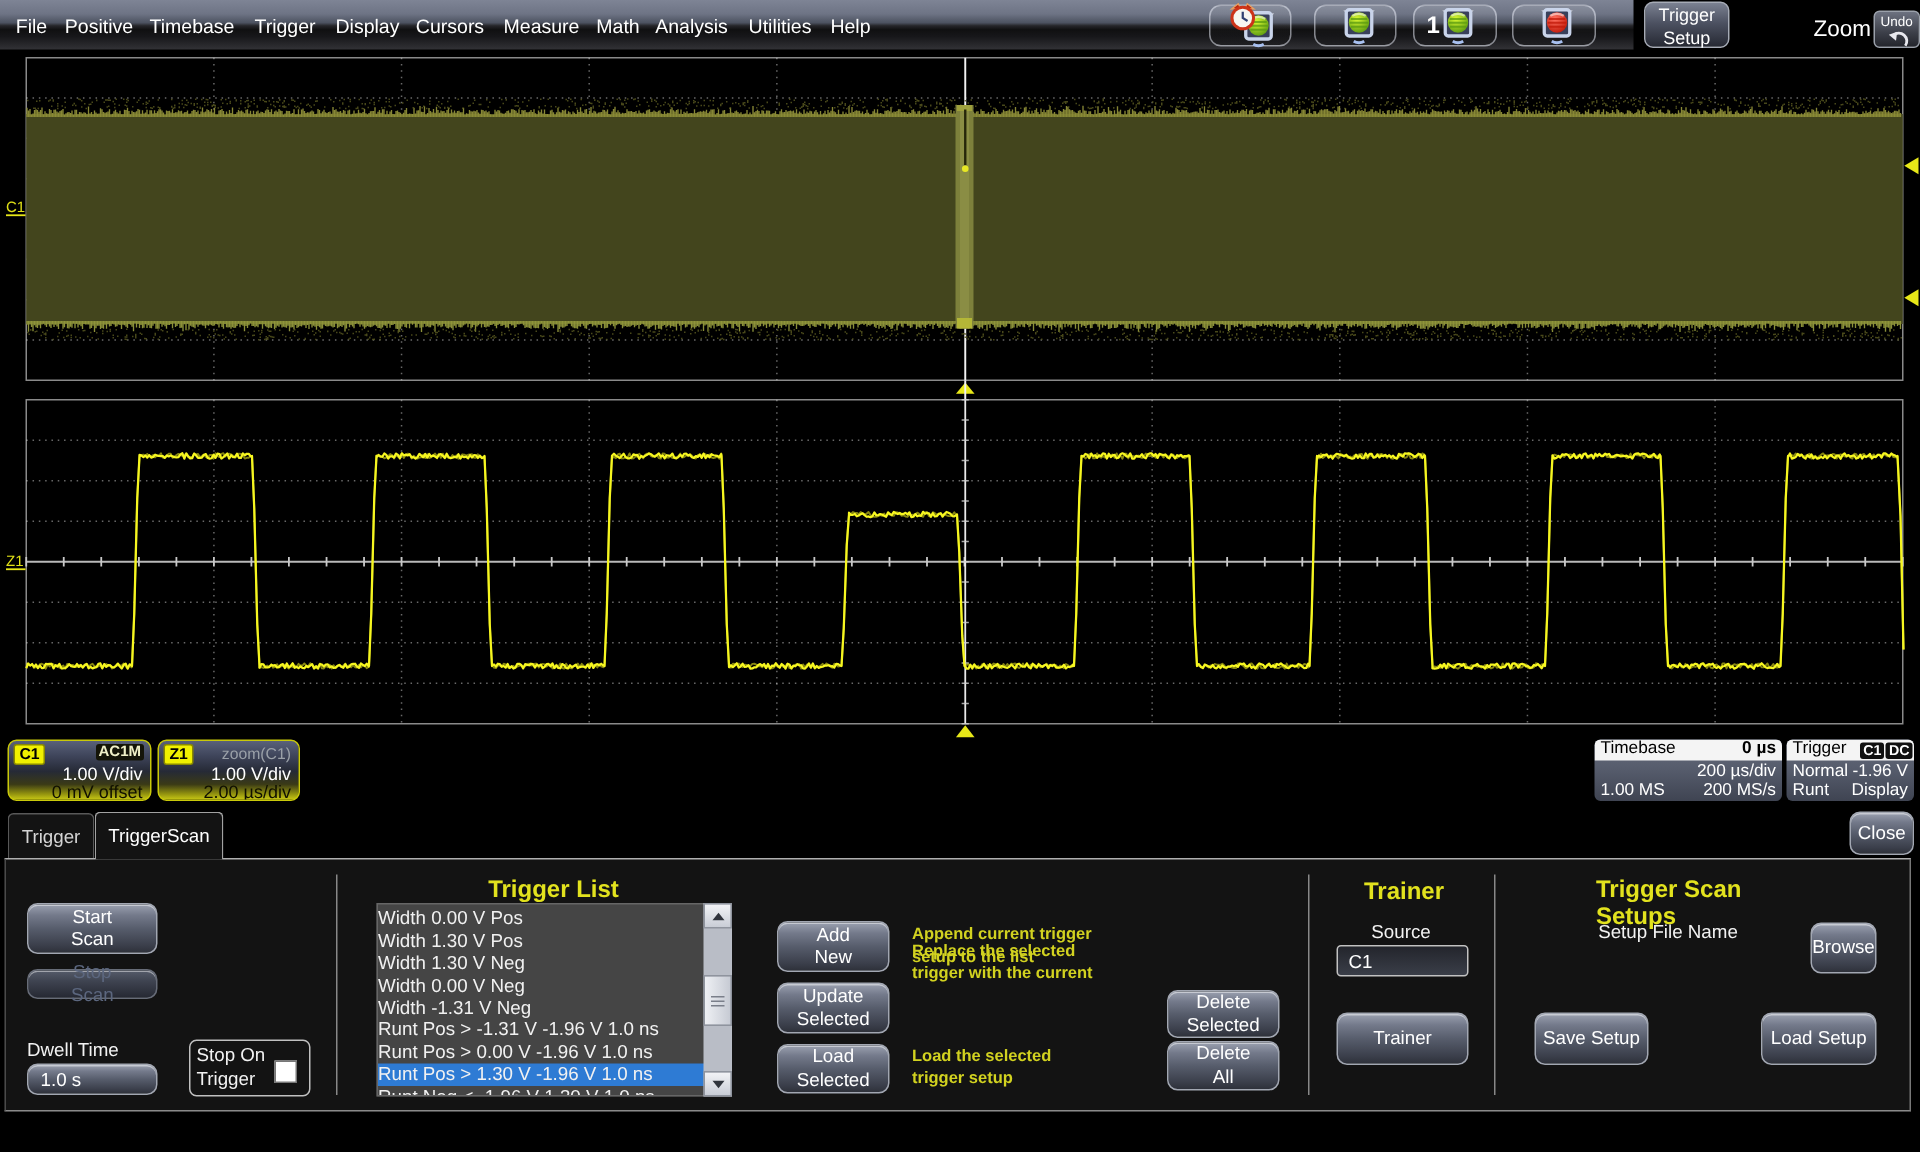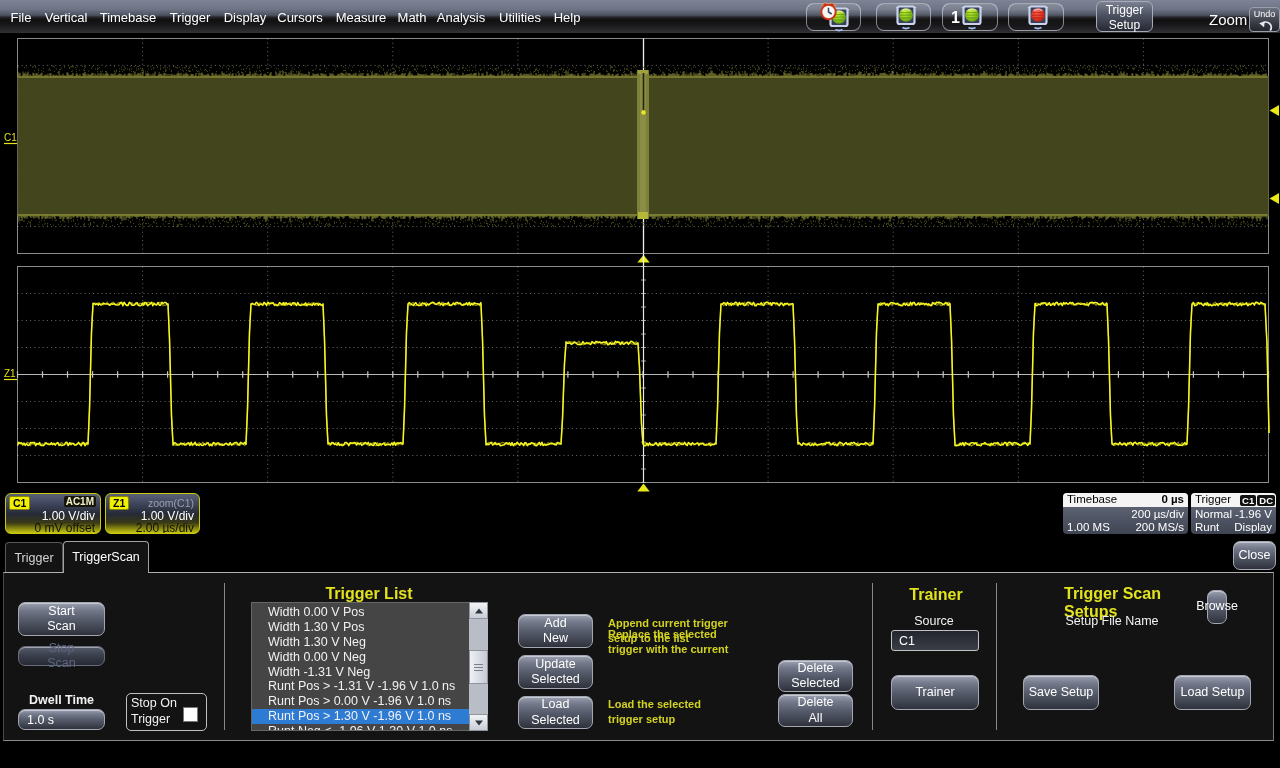--- a/index.html
+++ b/index.html
@@ -4,21 +4,21 @@
 * { margin:0; padding:0; box-sizing:border-box; }
 html,body { width:1280px; height:768px; background:#000; overflow:hidden;
   font-family:"Liberation Sans",sans-serif; }
 #page { position:relative; width:1280px; height:768px; }
 #plot { position:absolute; left:0; top:0; width:1280px; height:768px; }
 .gb { fill:#000; stroke:#8a8a8a; stroke-width:1; }
 .dot { stroke:rgba(232,232,232,0.45); stroke-width:1; stroke-dasharray:1 3.2; }
 .chlab { fill:#e0e016; font-size:10px; font-family:"Liberation Sans",sans-serif; }
 
 
-#menubar { position:absolute; left:0; top:0; width:1280px; height:33px;
+#menubar { position:absolute; left:0; top:0; width:1089px; height:33px;
  background:linear-gradient(180deg,#7e8495 0%,#6e7485 28%,#4c5260 46%,#26262a 52%,#101011 60%,#17171a 74%,#323236 100%); }
 .mi { position:absolute; top:10px; transform:translateX(-50%); color:#fff; font-size:13px; }
 .tbtn { position:absolute; top:3px; height:28px; border:1px solid rgba(225,230,240,0.55);
  border-radius:8px; background:linear-gradient(180deg,rgba(255,255,255,0.13),rgba(255,255,255,0.03) 45%,rgba(0,0,0,0.22)); }
 .ticon { position:absolute; left:50%; top:0px; transform:translateX(-42%); }
 #tsetup { position:absolute; left:1096px; top:1px; width:57px; height:31px; border:1px solid #a6abb6;
  border-radius:6px; background:linear-gradient(180deg,#7b8191 0%,#4d5262 45%,#262933 100%);
  color:#fff; font-size:12px; text-align:center; line-height:14.5px; padding-top:1px; }
 #zoomlab { position:absolute; left:1209px; top:11px; color:#fff; font-size:15px; }
 #undo { position:absolute; left:1249px; top:7px; width:31px; height:25px; border:1px solid #9aa0aa;
@@ -53,21 +53,21 @@
 .btndis { background:linear-gradient(180deg,#565c6a 0%,#3e4350 40%,#262933 100%); color:#5c677f;
  border-color:#676c78; }
 .ylab { position:absolute; color:#e2e21e; font-weight:bold; font-size:16px; }
 .yhelp { font-size:11px; color:#d2d220; }
 .wlab { position:absolute; color:#f2f2f2; font-size:12.5px; }
 .vsep { position:absolute; width:1px; background:#888; top:583px; height:147px; }
 .fld { position:absolute; background:linear-gradient(180deg,#23252c,#3a3e48); border:1px solid #c2c2c2;
  border-radius:3px; color:#fff; font-size:12.5px; }
 #listbox { position:absolute; left:251px; top:602px; width:237px; height:129px; background:#454545;
  border:1px solid #666; overflow:hidden; padding-top:2px; }
-.li { height:14.9px; line-height:14.9px; padding-left:16px; color:#f1f1f1; font-size:12.5px; white-space:nowrap; }
+.li { height:14.9px; line-height:14.9px; color:#f1f1f1; font-size:12.5px; white-space:nowrap; }
 .sel { background:#2e7bd4; }
 #sbar { position:absolute; left:469px; top:602px; width:19px; height:129px; background:#b9bdc6; }
 .sbtn { position:absolute; left:0; width:19px; height:17px; background:linear-gradient(180deg,#f2f3f6,#c9cdd6);
  border:1px solid #8f949e; }
 .arr { position:absolute; left:50%; top:50%; width:0; height:0; transform:translate(-50%,-50%); }
 #sthumb { position:absolute; left:0; top:48px; width:19px; height:34px; background:linear-gradient(90deg,#eef0f4,#c6cad3);
  border:1px solid #8f949e; }
 .grip { position:absolute; left:4px; width:9px; height:1px; background:#7a7f8a; }
 </style></head>
 <body>
@@ -128,21 +128,21 @@
 <line x1="17.5" y1="374.5" x2="1268.5" y2="374.5" stroke="#b9b9b9" stroke-width="1.2"></line>
 <path d="M17.5 371.3V377.7M42.5 371.3V377.7M67.5 371.3V377.7M92.6 371.3V377.7M117.6 371.3V377.7M142.6 371.3V377.7M167.6 371.3V377.7M192.6 371.3V377.7M217.7 371.3V377.7M242.7 371.3V377.7M267.7 371.3V377.7M292.7 371.3V377.7M317.7 371.3V377.7M342.8 371.3V377.7M367.8 371.3V377.7M392.8 371.3V377.7M417.8 371.3V377.7M442.8 371.3V377.7M467.9 371.3V377.7M492.9 371.3V377.7M517.9 371.3V377.7M542.9 371.3V377.7M567.9 371.3V377.7M593.0 371.3V377.7M618.0 371.3V377.7M643.0 371.3V377.7M668.0 371.3V377.7M693.0 371.3V377.7M718.1 371.3V377.7M743.1 371.3V377.7M768.1 371.3V377.7M793.1 371.3V377.7M818.1 371.3V377.7M843.2 371.3V377.7M868.2 371.3V377.7M893.2 371.3V377.7M918.2 371.3V377.7M943.2 371.3V377.7M968.3 371.3V377.7M993.3 371.3V377.7M1018.3 371.3V377.7M1043.3 371.3V377.7M1068.3 371.3V377.7M1093.4 371.3V377.7M1118.4 371.3V377.7M1143.4 371.3V377.7M1168.4 371.3V377.7M1193.4 371.3V377.7M1218.5 371.3V377.7M1243.5 371.3V377.7M1268.5 371.3V377.7" stroke="#c8c8c8" stroke-width="1.2" fill="none"></path>
 <line x1="643.5" y1="266.5" x2="643.5" y2="482.5" stroke="#e9e9e9" stroke-width="1.2"></line>
 <path d="M641.1 266.5H645.9M641.1 280.0H645.9M641.1 293.5H645.9M641.1 307.0H645.9M641.1 320.5H645.9M641.1 334.0H645.9M641.1 347.5H645.9M641.1 361.0H645.9M641.1 374.5H645.9M641.1 388.0H645.9M641.1 401.5H645.9M641.1 415.0H645.9M641.1 428.5H645.9M641.1 442.0H645.9M641.1 455.5H645.9M641.1 469.0H645.9M641.1 482.5H645.9" stroke="#cfcfcf" stroke-width="1" opacity="0.8" fill="none"></path>
 <polyline points="17.5,445.5 18.8,442.3 20.1,443.7 21.4,442.7 22.7,444.6 24.0,443.0 25.3,445.4 26.6,443.6 27.9,445.4 29.2,445.2 30.5,442.6 31.8,442.8 33.1,442.6 34.4,442.6 35.7,445.6 37.0,443.5 38.3,444.4 39.6,442.6 40.9,445.5 42.2,445.5 43.5,445.4 44.8,444.4 46.1,442.8 47.4,444.1 48.7,444.4 50.0,444.6 51.3,442.7 52.6,444.6 53.9,443.3 55.2,445.1 56.5,443.5 57.8,442.6 59.1,445.5 60.4,444.6 61.7,445.6 63.0,445.1 64.3,444.8 65.6,442.5 66.9,442.2 68.2,445.6 69.5,442.7 70.8,444.6 72.1,443.4 73.4,443.6 74.7,444.8 76.0,445.0 77.3,443.9 78.6,442.4 79.9,444.3 81.2,445.7 82.5,443.2 83.8,442.5 85.1,445.8 86.4,442.9 87.7,443.6 88.0,444.0 89.5,409.0 91.5,332.0 93.0,304.0 93.0,303.3 94.3,303.7 95.6,304.7 96.9,303.7 98.2,305.1 99.5,303.4 100.8,305.1 102.1,304.6 103.4,303.1 104.7,303.7 106.0,304.0 107.3,304.1 108.6,304.1 109.9,305.2 111.2,303.6 112.5,304.3 113.8,303.7 115.1,304.3 116.4,304.7 117.7,304.9 119.0,304.7 120.3,303.0 121.6,302.2 122.9,305.8 124.2,302.3 125.5,304.2 126.8,305.6 128.1,305.5 129.4,302.4 130.7,303.5 132.0,305.3 133.3,305.3 134.6,305.1 135.9,303.3 137.2,302.7 138.5,305.3 139.8,305.7 141.1,305.5 142.4,303.1 143.7,305.2 145.0,302.4 146.3,302.7 147.6,305.7 148.9,304.7 150.2,303.6 151.5,302.3 152.8,305.7 154.1,303.5 155.4,304.7 156.7,304.6 158.0,302.5 159.3,305.2 160.6,305.3 161.9,302.3 163.2,303.5 164.5,302.5 165.8,302.5 167.1,304.2 168.0,304.0 169.5,339.0 171.5,416.0 173.0,444.0 173.0,445.1 174.3,442.7 175.6,442.9 176.9,444.9 178.2,444.9 179.5,444.7 180.8,443.3 182.1,443.7 183.4,443.4 184.7,445.0 186.0,444.7 187.3,443.2 188.6,442.8 189.9,445.4 191.2,442.3 192.5,444.9 193.8,444.0 195.1,442.2 196.4,445.2 197.7,444.6 199.0,445.4 200.3,444.2 201.6,445.2 202.9,445.5 204.2,444.0 205.5,444.8 206.8,443.7 208.1,442.8 209.4,445.7 210.7,444.1 212.0,445.7 213.3,442.7 214.6,443.0 215.9,444.4 217.2,443.0 218.5,442.9 219.8,444.9 221.1,444.2 222.4,445.2 223.7,445.1 225.0,443.9 226.3,443.3 227.6,444.5 228.9,445.2 230.2,442.8 231.5,445.1 232.8,444.5 234.1,442.9 235.4,442.6 236.7,442.5 238.0,444.4 239.3,445.2 240.6,442.3 241.9,443.2 243.2,444.1 244.5,442.4 245.8,444.3 246.0,444.0 247.5,409.0 249.5,332.0 251.0,304.0 251.0,304.9 252.3,303.3 253.6,304.2 254.9,304.5 256.2,302.3 257.5,303.2 258.8,305.7 260.1,304.2 261.4,304.2 262.7,305.0 264.0,302.4 265.3,303.3 266.6,305.6 267.9,302.2 269.2,303.5 270.5,303.2 271.8,303.6 273.1,302.9 274.4,304.9 275.7,304.8 277.0,305.7 278.3,304.7 279.6,302.6 280.9,303.7 282.2,304.9 283.5,302.6 284.8,305.1 286.1,302.7 287.4,304.3 288.7,303.6 290.0,304.3 291.3,305.3 292.6,303.2 293.9,302.7 295.2,303.9 296.5,305.4 297.8,302.5 299.1,304.8 300.4,305.4 301.7,305.1 303.0,304.6 304.3,305.0 305.6,302.8 306.9,305.7 308.2,304.1 309.5,304.8 310.8,304.5 312.1,305.5 313.4,303.4 314.7,305.0 316.0,303.4 317.3,303.5 318.6,305.3 319.9,303.8 321.2,305.4 322.5,305.0 323.0,304.0 324.5,339.0 326.5,416.0 328.0,444.0 328.0,443.6 329.3,443.0 330.6,444.4 331.9,442.5 333.2,442.7 334.5,444.5 335.8,444.0 337.1,445.1 338.4,442.7 339.7,445.3 341.0,444.2 342.3,445.7 343.6,445.0 344.9,442.5 346.2,442.5 347.5,443.3 348.8,445.6 350.1,442.8 351.4,443.2 352.7,443.5 354.0,442.5 355.3,442.8 356.6,445.0 357.9,443.1 359.2,443.9 360.5,443.1 361.8,445.4 363.1,444.5 364.4,442.7 365.7,442.6 367.0,444.2 368.3,442.3 369.6,445.3 370.9,443.6 372.2,445.3 373.5,445.5 374.8,442.7 376.1,443.5 377.4,445.2 378.7,445.6 380.0,443.5 381.3,444.7 382.6,444.0 383.9,443.1 385.2,445.4 386.5,444.7 387.8,444.4 389.1,444.5 390.4,444.9 391.7,443.1 393.0,445.2 394.3,442.2 395.6,445.3 396.9,443.2 398.2,442.8 399.5,443.6 400.8,442.5 402.1,443.6 403.0,444.0 404.5,409.0 406.5,332.0 408.0,304.0 408.0,303.9 409.3,302.5 410.6,303.9 411.9,304.5 413.2,305.4 414.5,303.9 415.8,302.5 417.1,304.8 418.4,305.5 419.7,305.5 421.0,305.0 422.3,302.9 423.6,303.4 424.9,303.3 426.2,305.8 427.5,304.0 428.8,304.7 430.1,303.9 431.4,303.2 432.7,302.3 434.0,302.8 435.3,303.9 436.6,304.5 437.9,303.4 439.2,302.3 440.5,304.4 441.8,303.6 443.1,305.6 444.4,303.5 445.7,303.7 447.0,303.9 448.3,302.4 449.6,305.3 450.9,305.6 452.2,304.7 453.5,303.2 454.8,304.5 456.1,302.5 457.4,302.4 458.7,303.7 460.0,303.3 461.3,304.8 462.6,305.3 463.9,304.1 465.2,304.6 466.5,303.1 467.8,305.2 469.1,302.5 470.4,305.4 471.7,303.4 473.0,304.9 474.3,302.8 475.6,303.5 476.9,303.7 478.2,303.9 479.5,304.7 480.8,302.8 481.0,304.0 482.5,339.0 484.5,416.0 486.0,444.0 486.0,444.7 487.3,443.5 488.6,444.7 489.9,443.6 491.2,442.2 492.5,445.0 493.8,444.3 495.1,442.5 496.4,444.6 497.7,444.4 499.0,443.4 500.3,445.8 501.6,445.6 502.9,444.9 504.2,444.9 505.5,443.3 506.8,442.7 508.1,443.9 509.4,442.7 510.7,445.3 512.0,442.6 513.3,445.7 514.6,443.7 515.9,444.1 517.2,442.2 518.5,443.8 519.8,445.2 521.1,442.7 522.4,443.8 523.7,445.7 525.0,442.6 526.3,443.0 527.6,445.7 528.9,443.7 530.2,444.2 531.5,442.8 532.8,443.6 534.1,443.5 535.4,445.6 536.7,445.7 538.0,444.3 539.3,442.3 540.6,445.1 541.9,442.3 543.2,445.4 544.5,444.0 545.8,445.3 547.1,444.7 548.4,444.5 549.7,443.8 551.0,443.7 552.3,443.5 553.6,444.2 554.9,444.1 556.2,445.0 557.5,442.6 558.8,442.8 560.1,443.7 561.0,444.0 562.5,418.8 564.5,363.2 566.0,343.0 566.0,341.8 567.3,343.3 568.6,343.2 569.9,342.6 571.2,344.2 572.5,343.7 573.8,342.8 575.1,342.2 576.4,343.4 577.7,344.5 579.0,344.3 580.3,344.8 581.6,344.1 582.9,341.6 584.2,343.5 585.5,343.4 586.8,342.7 588.1,343.0 589.4,343.9 590.7,344.5 592.0,341.6 593.3,342.8 594.6,343.3 595.9,341.3 597.2,342.2 598.5,342.7 599.8,342.0 601.1,342.8 602.4,342.6 603.7,341.9 605.0,342.9 606.3,341.6 607.6,344.7 608.9,344.5 610.2,342.7 611.5,344.2 612.8,343.7 614.1,343.9 615.4,341.2 616.7,342.5 618.0,342.0 619.3,342.2 620.6,344.4 621.9,342.2 623.2,344.2 624.5,344.1 625.8,342.7 627.1,342.1 628.4,344.4 629.7,342.7 631.0,341.3 632.3,341.8 633.6,342.5 634.9,344.1 636.2,344.2 637.5,343.4 638.0,343.0 639.5,368.2 641.5,423.8 643.0,444.0 643.0,443.4 644.3,445.7 645.6,445.8 646.9,443.1 648.2,445.7 649.5,442.9 650.8,444.5 652.1,445.2 653.4,445.1 654.7,444.3 656.0,442.7 657.3,444.5 658.6,445.7 659.9,442.8 661.2,445.5 662.5,444.1 663.8,443.8 665.1,442.6 666.4,445.1 667.7,444.0 669.0,444.5 670.3,445.0 671.6,445.2 672.9,444.5 674.2,443.1 675.5,444.2 676.8,445.6 678.1,442.9 679.4,442.5 680.7,443.8 682.0,444.5 683.3,444.3 684.6,442.3 685.9,444.7 687.2,445.5 688.5,442.5 689.8,443.6 691.1,444.9 692.4,442.7 693.7,443.8 695.0,444.5 696.3,443.5 697.6,443.1 698.9,445.4 700.2,443.3 701.5,444.1 702.8,443.1 704.1,445.0 705.4,445.0 706.7,445.0 708.0,444.6 709.3,443.2 710.6,445.6 711.9,444.5 713.2,444.5 714.5,444.3 715.8,442.6 716.0,444.0 717.5,409.0 719.5,332.0 721.0,304.0 721.0,303.9 722.3,304.3 723.6,302.6 724.9,303.2 726.2,305.4 727.5,302.5 728.8,304.0 730.1,303.5 731.4,305.2 732.7,303.6 734.0,304.0 735.3,302.3 736.6,302.5 737.9,305.7 739.2,302.5 740.5,304.7 741.8,303.6 743.1,303.3 744.4,305.5 745.7,305.1 747.0,302.8 748.3,302.2 749.6,302.8 750.9,304.2 752.2,304.4 753.5,302.3 754.8,305.7 756.1,305.8 757.4,303.9 758.7,304.4 760.0,304.2 761.3,302.8 762.6,304.9 763.9,305.5 765.2,302.9 766.5,302.3 767.8,302.3 769.1,304.0 770.4,302.7 771.7,305.3 773.0,302.6 774.3,303.0 775.6,303.4 776.9,303.0 778.2,304.8 779.5,305.6 780.8,303.2 782.1,303.9 783.4,305.6 784.7,303.5 786.0,304.2 787.3,303.3 788.6,304.9 789.9,304.0 791.2,304.0 792.5,303.6 793.0,304.0 794.5,339.0 796.5,416.0 798.0,444.0 798.0,442.9 799.3,442.8 800.6,444.7 801.9,445.4 803.2,443.2 804.5,443.6 805.8,444.3 807.1,445.0 808.4,443.3 809.7,445.1 811.0,445.6 812.3,444.0 813.6,445.4 814.9,443.7 816.2,444.9 817.5,445.1 818.8,444.4 820.1,444.4 821.4,443.7 822.7,444.2 824.0,443.5 825.3,444.5 826.6,442.4 827.9,442.8 829.2,442.3 830.5,444.0 831.8,444.3 833.1,443.3 834.4,445.2 835.7,444.5 837.0,445.7 838.3,443.5 839.6,442.3 840.9,442.8 842.2,443.4 843.5,445.0 844.8,443.5 846.1,442.5 847.4,444.6 848.7,443.5 850.0,445.0 851.3,442.6 852.6,443.3 853.9,442.2 855.2,443.4 856.5,443.9 857.8,445.1 859.1,445.4 860.4,444.2 861.7,443.6 863.0,444.4 864.3,444.1 865.6,442.6 866.9,443.2 868.2,444.4 869.5,445.4 870.8,445.3 872.1,442.5 873.0,444.0 874.5,409.0 876.5,332.0 878.0,304.0 878.0,305.4 879.3,303.7 880.6,304.9 881.9,303.3 883.2,303.4 884.5,302.9 885.8,305.1 887.1,304.0 888.4,305.8 889.7,303.7 891.0,302.6 892.3,302.8 893.6,303.4 894.9,303.6 896.2,304.3 897.5,303.2 898.8,304.5 900.1,305.3 901.4,305.8 902.7,305.5 904.0,303.2 905.3,305.2 906.6,303.7 907.9,305.4 909.2,305.5 910.5,302.3 911.8,304.5 913.1,302.5 914.4,302.5 915.7,305.1 917.0,304.8 918.3,303.2 919.6,304.9 920.9,303.6 922.2,304.2 923.5,303.3 924.8,304.4 926.1,303.6 927.4,304.7 928.7,303.8 930.0,305.3 931.3,305.7 932.6,302.6 933.9,303.5 935.2,304.4 936.5,302.3 937.8,302.4 939.1,302.2 940.4,302.6 941.7,303.4 943.0,304.7 944.3,303.8 945.6,302.8 946.9,302.9 948.2,305.4 949.5,303.5 950.0,304.0 951.5,339.0 953.5,416.0 955.0,444.0 955.0,445.5 956.3,445.8 957.6,445.6 958.9,445.3 960.2,443.1 961.5,445.0 962.8,442.6 964.1,445.6 965.4,442.5 966.7,443.4 968.0,444.4 969.3,445.1 970.6,443.2 971.9,442.8 973.2,442.7 974.5,443.9 975.8,442.7 977.1,445.3 978.4,444.9 979.7,445.4 981.0,445.7 982.3,443.7 983.6,443.8 984.9,442.6 986.2,444.1 987.5,444.3 988.8,444.6 990.1,445.7 991.4,443.4 992.7,444.8 994.0,443.0 995.3,443.1 996.6,443.3 997.9,442.5 999.2,444.2 1000.5,445.3 1001.8,444.6 1003.1,444.8 1004.4,442.9 1005.7,442.5 1007.0,445.7 1008.3,442.4 1009.6,442.2 1010.9,443.0 1012.2,445.1 1013.5,442.9 1014.8,442.6 1016.1,443.0 1017.4,444.3 1018.7,444.1 1020.0,445.3 1021.3,444.9 1022.6,443.3 1023.9,443.8 1025.2,442.8 1026.5,444.0 1027.8,445.5 1029.1,443.0 1030.0,444.0 1031.5,409.0 1033.5,332.0 1035.0,304.0 1035.0,303.5 1036.3,305.7 1037.6,305.3 1038.9,304.0 1040.2,305.0 1041.5,302.9 1042.8,303.2 1044.1,302.8 1045.4,303.3 1046.7,305.3 1048.0,304.5 1049.3,302.7 1050.6,305.4 1051.9,304.9 1053.2,303.1 1054.5,305.4 1055.8,302.9 1057.1,302.3 1058.4,304.6 1059.7,303.8 1061.0,303.2 1062.3,305.5 1063.6,302.5 1064.9,303.8 1066.2,302.7 1067.5,304.0 1068.8,304.0 1070.1,302.4 1071.4,303.2 1072.7,302.6 1074.0,304.5 1075.3,304.8 1076.6,303.7 1077.9,303.3 1079.2,303.6 1080.5,304.3 1081.8,304.1 1083.1,304.0 1084.4,303.8 1085.7,304.7 1087.0,304.5 1088.3,305.7 1089.6,303.0 1090.9,302.4 1092.2,302.3 1093.5,303.2 1094.8,302.4 1096.1,302.6 1097.4,303.0 1098.7,304.4 1100.0,304.8 1101.3,303.6 1102.6,302.6 1103.9,304.8 1105.2,305.4 1106.5,303.2 1107.0,304.0 1108.5,339.0 1110.5,416.0 1112.0,444.0 1112.0,442.9 1113.3,445.0 1114.6,443.5 1115.9,443.2 1117.2,444.3 1118.5,444.8 1119.8,442.5 1121.1,444.0 1122.4,444.7 1123.7,443.9 1125.0,443.3 1126.3,445.5 1127.6,443.1 1128.9,443.3 1130.2,442.5 1131.5,442.9 1132.8,445.4 1134.1,442.7 1135.4,442.2 1136.7,443.9 1138.0,443.4 1139.3,442.8 1140.6,443.1 1141.9,442.5 1143.2,444.6 1144.5,445.3 1145.8,444.3 1147.1,445.7 1148.4,444.3 1149.7,444.0 1151.0,443.1 1152.3,442.6 1153.6,445.1 1154.9,444.2 1156.2,445.8 1157.5,445.2 1158.8,444.1 1160.1,442.8 1161.4,442.7 1162.7,442.5 1164.0,443.3 1165.3,444.9 1166.6,443.8 1167.9,444.8 1169.2,445.8 1170.5,443.1 1171.8,444.0 1173.1,443.5 1174.4,442.2 1175.7,443.5 1177.0,444.8 1178.3,445.4 1179.6,445.0 1180.9,445.3 1182.2,445.4 1183.5,444.3 1184.8,442.6 1186.1,444.7 1187.0,444.0 1188.5,409.0 1190.5,332.0 1192.0,304.0 1192.0,304.8 1193.3,302.3 1194.6,305.7 1195.9,305.3 1197.2,304.6 1198.5,302.7 1199.8,304.0 1201.1,303.1 1202.4,304.9 1203.7,305.7 1205.0,303.5 1206.3,304.9 1207.6,302.9 1208.9,305.6 1210.2,304.5 1211.5,305.7 1212.8,305.4 1214.1,304.6 1215.4,305.4 1216.7,303.8 1218.0,305.6 1219.3,304.1 1220.6,303.2 1221.9,304.6 1223.2,305.4 1224.5,303.6 1225.8,303.7 1227.1,305.8 1228.4,303.3 1229.7,302.3 1231.0,304.1 1232.3,303.4 1233.6,304.4 1234.9,303.8 1236.2,303.8 1237.5,305.7 1238.8,305.1 1240.1,303.2 1241.4,305.7 1242.7,304.0 1244.0,304.7 1245.3,303.9 1246.6,302.7 1247.9,305.7 1249.2,304.4 1250.5,304.6 1251.8,303.3 1253.1,303.2 1254.4,305.1 1255.7,302.3 1257.0,302.3 1258.3,303.2 1259.6,304.3 1260.9,302.4 1262.2,303.3 1263.5,303.7 1264.8,304.6 1265.0,304.0 1267.0,344.0 1269.0,433.0" fill="none" stroke="#f6f620" stroke-width="1.5" opacity="1.0" stroke-linejoin="round"></polyline>
 <polyline points="17.5,442.2 18.8,443.1 20.1,443.5 21.4,443.2 22.7,445.3 24.0,444.6 25.3,445.0 26.6,442.8 27.9,442.5 29.2,443.2 30.5,445.8 31.8,442.9 33.1,444.3 34.4,442.5 35.7,443.0 37.0,443.9 38.3,443.5 39.6,445.1 40.9,444.5 42.2,443.7 43.5,445.7 44.8,442.6 46.1,443.1 47.4,443.3 48.7,443.3 50.0,444.2 51.3,444.6 52.6,443.4 53.9,444.3 55.2,444.7 56.5,442.9 57.8,442.7 59.1,444.2 60.4,443.3 61.7,442.5 63.0,444.2 64.3,444.5 65.6,444.2 66.9,443.6 68.2,445.4 69.5,443.8 70.8,442.7 72.1,443.8 73.4,443.3 74.7,445.6 76.0,444.8 77.3,443.9 78.6,443.7 79.9,443.7 81.2,443.7 82.5,442.3 83.8,444.2 85.1,445.6 86.4,443.7 87.7,444.9 88.0,444.0 89.5,409.0 91.5,332.0 93.0,304.0 93.0,304.4 94.3,303.3 95.6,303.1 96.9,304.0 98.2,302.7 99.5,304.2 100.8,304.2 102.1,303.3 103.4,304.9 104.7,303.6 106.0,303.7 107.3,302.2 108.6,305.1 109.9,305.3 111.2,303.9 112.5,302.4 113.8,302.4 115.1,305.2 116.4,304.5 117.7,303.4 119.0,302.6 120.3,303.2 121.6,303.9 122.9,303.4 124.2,302.4 125.5,304.9 126.8,304.6 128.1,304.9 129.4,302.4 130.7,302.9 132.0,302.7 133.3,304.9 134.6,304.0 135.9,303.0 137.2,304.6 138.5,305.3 139.8,303.3 141.1,303.3 142.4,305.8 143.7,302.2 145.0,303.9 146.3,304.7 147.6,302.6 148.9,302.2 150.2,304.4 151.5,302.6 152.8,302.5 154.1,302.9 155.4,303.9 156.7,305.2 158.0,303.8 159.3,302.4 160.6,302.6 161.9,303.7 163.2,305.7 164.5,305.2 165.8,305.2 167.1,304.2 168.0,304.0 169.5,339.0 171.5,416.0 173.0,444.0 173.0,445.2 174.3,444.7 175.6,445.3 176.9,444.4 178.2,443.8 179.5,444.5 180.8,442.9 182.1,445.1 183.4,444.6 184.7,442.8 186.0,444.9 187.3,444.2 188.6,443.9 189.9,443.2 191.2,444.6 192.5,445.7 193.8,444.0 195.1,444.6 196.4,443.6 197.7,444.7 199.0,442.6 200.3,443.7 201.6,443.7 202.9,442.3 204.2,443.8 205.5,444.2 206.8,442.2 208.1,443.3 209.4,444.5 210.7,445.4 212.0,444.4 213.3,442.4 214.6,445.5 215.9,445.7 217.2,443.9 218.5,444.8 219.8,443.2 221.1,445.7 222.4,443.5 223.7,445.3 225.0,444.0 226.3,443.5 227.6,444.7 228.9,443.6 230.2,442.4 231.5,444.6 232.8,443.5 234.1,444.8 235.4,443.4 236.7,444.8 238.0,445.0 239.3,443.2 240.6,444.9 241.9,443.3 243.2,443.6 244.5,445.5 245.8,444.5 246.0,444.0 247.5,409.0 249.5,332.0 251.0,304.0 251.0,303.6 252.3,303.9 253.6,304.6 254.9,304.3 256.2,305.5 257.5,305.0 258.8,304.1 260.1,302.7 261.4,303.4 262.7,305.6 264.0,303.5 265.3,304.4 266.6,303.7 267.9,302.4 269.2,305.3 270.5,302.8 271.8,302.5 273.1,302.6 274.4,305.6 275.7,303.9 277.0,304.9 278.3,305.7 279.6,305.1 280.9,304.8 282.2,303.1 283.5,305.4 284.8,302.8 286.1,305.4 287.4,304.9 288.7,303.7 290.0,302.4 291.3,304.4 292.6,302.6 293.9,305.2 295.2,302.5 296.5,304.9 297.8,304.4 299.1,305.2 300.4,305.5 301.7,303.4 303.0,304.7 304.3,303.6 305.6,305.8 306.9,304.3 308.2,302.9 309.5,303.1 310.8,303.8 312.1,303.2 313.4,302.9 314.7,302.8 316.0,305.1 317.3,305.1 318.6,302.9 319.9,304.3 321.2,304.5 322.5,304.6 323.0,304.0 324.5,339.0 326.5,416.0 328.0,444.0 328.0,442.9 329.3,445.1 330.6,445.4 331.9,443.5 333.2,443.7 334.5,444.2 335.8,442.5 337.1,442.9 338.4,444.8 339.7,445.5 341.0,444.5 342.3,444.0 343.6,445.2 344.9,444.3 346.2,443.9 347.5,443.5 348.8,444.4 350.1,444.2 351.4,442.7 352.7,442.4 354.0,443.7 355.3,443.6 356.6,442.5 357.9,442.5 359.2,445.0 360.5,443.3 361.8,442.6 363.1,443.0 364.4,444.4 365.7,443.4 367.0,443.0 368.3,445.6 369.6,445.5 370.9,443.1 372.2,444.7 373.5,442.4 374.8,445.3 376.1,445.7 377.4,442.5 378.7,444.3 380.0,445.3 381.3,445.6 382.6,444.0 383.9,443.6 385.2,442.4 386.5,444.7 387.8,442.6 389.1,443.9 390.4,445.5 391.7,443.1 393.0,442.3 394.3,443.4 395.6,443.1 396.9,443.4 398.2,445.0 399.5,442.7 400.8,444.2 402.1,444.8 403.0,444.0 404.5,409.0 406.5,332.0 408.0,304.0 408.0,305.5 409.3,304.6 410.6,305.4 411.9,303.0 413.2,302.5 414.5,305.6 415.8,305.5 417.1,304.7 418.4,305.0 419.7,302.3 421.0,305.7 422.3,305.6 423.6,304.4 424.9,304.4 426.2,302.5 427.5,304.2 428.8,305.6 430.1,303.2 431.4,302.4 432.7,302.3 434.0,304.0 435.3,304.5 436.6,303.8 437.9,303.3 439.2,305.3 440.5,305.7 441.8,302.3 443.1,302.4 444.4,305.0 445.7,305.1 447.0,304.1 448.3,305.3 449.6,304.7 450.9,304.9 452.2,304.2 453.5,302.4 454.8,305.0 456.1,304.7 457.4,303.7 458.7,303.7 460.0,302.7 461.3,303.8 462.6,305.4 463.9,305.7 465.2,303.5 466.5,302.9 467.8,303.8 469.1,302.4 470.4,303.0 471.7,304.3 473.0,303.0 474.3,304.9 475.6,305.4 476.9,305.1 478.2,304.2 479.5,305.8 480.8,302.3 481.0,304.0 482.5,339.0 484.5,416.0 486.0,444.0 486.0,444.8 487.3,445.1 488.6,442.5 489.9,442.7 491.2,442.9 492.5,442.4 493.8,443.5 495.1,444.6 496.4,443.1 497.7,443.3 499.0,444.4 500.3,443.9 501.6,442.6 502.9,442.5 504.2,443.1 505.5,444.2 506.8,444.0 508.1,444.8 509.4,443.5 510.7,445.5 512.0,443.0 513.3,444.8 514.6,445.6 515.9,445.0 517.2,443.3 518.5,444.6 519.8,444.1 521.1,443.2 522.4,444.7 523.7,444.0 525.0,442.4 526.3,445.4 527.6,444.7 528.9,444.4 530.2,443.2 531.5,442.9 532.8,442.7 534.1,445.7 535.4,443.0 536.7,444.9 538.0,443.0 539.3,443.5 540.6,445.1 541.9,442.7 543.2,445.7 544.5,444.7 545.8,444.5 547.1,443.8 548.4,442.6 549.7,444.0 551.0,442.3 552.3,443.2 553.6,443.6 554.9,445.2 556.2,442.5 557.5,443.2 558.8,444.4 560.1,444.0 561.0,444.0 562.5,418.8 564.5,363.2 566.0,343.0 566.0,344.3 567.3,342.6 568.6,341.4 569.9,341.9 571.2,341.9 572.5,342.8 573.8,341.4 575.1,342.3 576.4,343.1 577.7,342.5 579.0,341.3 580.3,343.4 581.6,344.4 582.9,344.5 584.2,344.5 585.5,344.1 586.8,343.3 588.1,343.9 589.4,342.4 590.7,344.2 592.0,342.8 593.3,342.7 594.6,343.8 595.9,343.8 597.2,341.4 598.5,341.6 599.8,342.6 601.1,343.8 602.4,343.6 603.7,344.3 605.0,344.6 606.3,342.9 607.6,343.3 608.9,343.2 610.2,343.1 611.5,341.8 612.8,342.6 614.1,343.9 615.4,344.5 616.7,341.7 618.0,341.3 619.3,344.1 620.6,344.6 621.9,341.5 623.2,342.1 624.5,343.2 625.8,342.4 627.1,342.6 628.4,343.4 629.7,342.5 631.0,343.6 632.3,344.0 633.6,344.1 634.9,343.4 636.2,341.6 637.5,343.2 638.0,343.0 639.5,368.2 641.5,423.8 643.0,444.0 643.0,443.4 644.3,443.2 645.6,442.8 646.9,443.9 648.2,443.8 649.5,443.9 650.8,445.7 652.1,443.9 653.4,445.2 654.7,443.0 656.0,442.4 657.3,445.6 658.6,443.2 659.9,444.4 661.2,443.3 662.5,442.4 663.8,442.8 665.1,445.0 666.4,443.2 667.7,445.3 669.0,442.7 670.3,444.5 671.6,442.7 672.9,444.4 674.2,442.4 675.5,442.6 676.8,442.3 678.1,444.7 679.4,445.3 680.7,444.3 682.0,442.4 683.3,444.8 684.6,442.4 685.9,444.8 687.2,443.1 688.5,443.1 689.8,444.6 691.1,445.3 692.4,443.5 693.7,444.8 695.0,444.4 696.3,443.5 697.6,442.5 698.9,443.8 700.2,444.0 701.5,443.1 702.8,443.4 704.1,443.5 705.4,445.2 706.7,443.7 708.0,444.5 709.3,445.4 710.6,442.7 711.9,443.4 713.2,445.0 714.5,443.4 715.8,443.7 716.0,444.0 717.5,409.0 719.5,332.0 721.0,304.0 721.0,304.5 722.3,303.9 723.6,305.7 724.9,304.4 726.2,302.8 727.5,302.4 728.8,305.5 730.1,305.5 731.4,302.3 732.7,304.4 734.0,305.1 735.3,304.0 736.6,305.0 737.9,304.0 739.2,304.3 740.5,303.4 741.8,303.0 743.1,305.2 744.4,302.3 745.7,304.8 747.0,303.6 748.3,305.8 749.6,302.5 750.9,302.5 752.2,305.6 753.5,303.0 754.8,304.0 756.1,304.3 757.4,304.2 758.7,303.7 760.0,304.8 761.3,305.3 762.6,304.1 763.9,302.4 765.2,303.9 766.5,304.1 767.8,303.8 769.1,303.2 770.4,305.2 771.7,303.3 773.0,303.1 774.3,303.1 775.6,305.0 776.9,303.5 778.2,303.8 779.5,304.9 780.8,302.6 782.1,303.1 783.4,304.8 784.7,305.4 786.0,303.5 787.3,303.5 788.6,304.0 789.9,305.5 791.2,304.6 792.5,304.4 793.0,304.0 794.5,339.0 796.5,416.0 798.0,444.0 798.0,443.8 799.3,443.7 800.6,444.2 801.9,445.2 803.2,442.7 804.5,444.1 805.8,445.0 807.1,443.7 808.4,444.3 809.7,442.7 811.0,443.1 812.3,443.2 813.6,443.3 814.9,442.5 816.2,443.7 817.5,445.7 818.8,444.3 820.1,444.5 821.4,445.0 822.7,445.4 824.0,445.4 825.3,442.3 826.6,442.6 827.9,443.1 829.2,444.2 830.5,445.5 831.8,444.9 833.1,442.7 834.4,442.3 835.7,443.8 837.0,444.7 838.3,445.8 839.6,442.7 840.9,445.3 842.2,445.5 843.5,445.5 844.8,443.5 846.1,443.6 847.4,444.2 848.7,444.8 850.0,442.6 851.3,445.4 852.6,445.4 853.9,444.3 855.2,444.4 856.5,445.8 857.8,442.4 859.1,444.9 860.4,443.5 861.7,443.8 863.0,443.7 864.3,443.8 865.6,445.2 866.9,443.2 868.2,443.9 869.5,442.7 870.8,442.9 872.1,445.0 873.0,444.0 874.5,409.0 876.5,332.0 878.0,304.0 878.0,305.5 879.3,305.6 880.6,302.5 881.9,305.4 883.2,304.3 884.5,303.5 885.8,304.5 887.1,303.6 888.4,303.8 889.7,304.0 891.0,304.3 892.3,305.6 893.6,302.5 894.9,303.3 896.2,303.4 897.5,304.2 898.8,305.4 900.1,304.3 901.4,305.2 902.7,303.7 904.0,303.4 905.3,303.3 906.6,302.8 907.9,302.7 909.2,305.1 910.5,304.8 911.8,305.8 913.1,303.0 914.4,304.1 915.7,304.3 917.0,304.4 918.3,302.6 919.6,303.2 920.9,302.6 922.2,303.2 923.5,303.8 924.8,305.4 926.1,303.2 927.4,305.5 928.7,305.8 930.0,304.9 931.3,305.5 932.6,304.6 933.9,302.7 935.2,302.9 936.5,305.2 937.8,304.9 939.1,302.3 940.4,305.4 941.7,305.7 943.0,304.1 944.3,305.1 945.6,302.2 946.9,305.2 948.2,302.3 949.5,302.9 950.0,304.0 951.5,339.0 953.5,416.0 955.0,444.0 955.0,445.6 956.3,444.3 957.6,444.8 958.9,444.1 960.2,445.2 961.5,443.3 962.8,442.6 964.1,444.7 965.4,445.2 966.7,443.8 968.0,443.8 969.3,443.1 970.6,445.3 971.9,445.8 973.2,444.8 974.5,442.6 975.8,443.5 977.1,442.5 978.4,445.1 979.7,444.8 981.0,443.4 982.3,444.0 983.6,443.2 984.9,444.5 986.2,444.0 987.5,445.0 988.8,444.7 990.1,443.3 991.4,445.5 992.7,443.8 994.0,445.6 995.3,445.1 996.6,443.3 997.9,445.2 999.2,444.6 1000.5,445.4 1001.8,442.3 1003.1,444.5 1004.4,442.2 1005.7,442.7 1007.0,443.6 1008.3,445.6 1009.6,444.6 1010.9,443.2 1012.2,442.7 1013.5,445.1 1014.8,444.8 1016.1,443.2 1017.4,442.9 1018.7,445.4 1020.0,445.6 1021.3,445.3 1022.6,444.9 1023.9,442.2 1025.2,442.4 1026.5,444.2 1027.8,443.0 1029.1,442.8 1030.0,444.0 1031.5,409.0 1033.5,332.0 1035.0,304.0 1035.0,303.7 1036.3,303.1 1037.6,303.6 1038.9,304.3 1040.2,304.5 1041.5,303.9 1042.8,304.6 1044.1,302.8 1045.4,303.3 1046.7,303.0 1048.0,303.3 1049.3,303.9 1050.6,305.1 1051.9,303.6 1053.2,303.5 1054.5,303.9 1055.8,302.5 1057.1,302.6 1058.4,305.4 1059.7,304.9 1061.0,303.2 1062.3,305.7 1063.6,303.4 1064.9,304.6 1066.2,302.6 1067.5,303.9 1068.8,303.3 1070.1,302.6 1071.4,304.7 1072.7,304.7 1074.0,305.0 1075.3,303.9 1076.6,305.1 1077.9,304.0 1079.2,303.7 1080.5,303.0 1081.8,303.2 1083.1,304.0 1084.4,305.4 1085.7,305.0 1087.0,302.4 1088.3,305.0 1089.6,303.1 1090.9,303.3 1092.2,303.6 1093.5,303.8 1094.8,303.6 1096.1,305.5 1097.4,303.2 1098.7,304.8 1100.0,303.4 1101.3,305.1 1102.6,303.3 1103.9,303.7 1105.2,304.3 1106.5,302.8 1107.0,304.0 1108.5,339.0 1110.5,416.0 1112.0,444.0 1112.0,442.9 1113.3,444.5 1114.6,445.6 1115.9,444.4 1117.2,443.4 1118.5,444.4 1119.8,442.3 1121.1,444.8 1122.4,445.1 1123.7,442.5 1125.0,444.7 1126.3,445.5 1127.6,445.0 1128.9,444.2 1130.2,444.6 1131.5,444.1 1132.8,443.5 1134.1,442.9 1135.4,442.8 1136.7,444.1 1138.0,445.3 1139.3,443.0 1140.6,445.1 1141.9,445.5 1143.2,443.4 1144.5,443.0 1145.8,444.8 1147.1,445.6 1148.4,442.3 1149.7,442.3 1151.0,445.6 1152.3,442.6 1153.6,443.6 1154.9,443.9 1156.2,442.8 1157.5,443.3 1158.8,443.0 1160.1,445.0 1161.4,443.1 1162.7,443.2 1164.0,442.6 1165.3,445.0 1166.6,444.6 1167.9,442.7 1169.2,444.9 1170.5,443.2 1171.8,442.5 1173.1,442.5 1174.4,444.8 1175.7,444.9 1177.0,443.7 1178.3,442.3 1179.6,445.2 1180.9,444.4 1182.2,442.7 1183.5,444.8 1184.8,445.1 1186.1,442.9 1187.0,444.0 1188.5,409.0 1190.5,332.0 1192.0,304.0 1192.0,304.4 1193.3,303.3 1194.6,303.4 1195.9,304.0 1197.2,302.3 1198.5,303.2 1199.8,302.9 1201.1,303.2 1202.4,304.6 1203.7,303.9 1205.0,303.2 1206.3,302.5 1207.6,305.7 1208.9,304.2 1210.2,303.9 1211.5,305.5 1212.8,304.1 1214.1,303.1 1215.4,302.3 1216.7,304.0 1218.0,303.6 1219.3,303.5 1220.6,304.2 1221.9,302.6 1223.2,303.0 1224.5,305.7 1225.8,303.6 1227.1,303.0 1228.4,303.5 1229.7,304.2 1231.0,304.5 1232.3,303.4 1233.6,305.1 1234.9,305.7 1236.2,302.5 1237.5,302.8 1238.8,305.3 1240.1,304.0 1241.4,303.1 1242.7,302.7 1244.0,304.4 1245.3,303.9 1246.6,304.8 1247.9,304.2 1249.2,303.0 1250.5,305.0 1251.8,303.1 1253.1,303.3 1254.4,303.4 1255.7,302.7 1257.0,303.4 1258.3,304.2 1259.6,303.7 1260.9,302.2 1262.2,304.7 1263.5,304.9 1264.8,305.1 1265.0,304.0 1267.0,344.0 1269.0,433.0" fill="none" stroke="#f6f620" stroke-width="1.3" opacity="0.55" stroke-linejoin="round"></polyline>
 </svg>
 
 <div id="menubar">
       <span class="mi" style="left:21px">File</span>
-      <span class="mi" style="left:66px">Vertical</span>
+      <span class="mi" style="left:66px">Positive</span>
       <span class="mi" style="left:128px">Timebase</span>
       <span class="mi" style="left:190px">Trigger</span>
       <span class="mi" style="left:245px">Display</span>
       <span class="mi" style="left:300px">Cursors</span>
       <span class="mi" style="left:361px">Measure</span>
       <span class="mi" style="left:412px">Math</span>
       <span class="mi" style="left:461px">Analysis</span>
       <span class="mi" style="left:520px">Utilities</span>
       <span class="mi" style="left:567px">Help</span>
     </div>
@@ -256,21 +256,21 @@
  <span style="position:absolute;right:4px;top:27.5px;color:#fff">Display</span>
 </div>
 
 <div id="dlgbody"></div>
 <div class="tab" id="tab1">Trigger</div>
 <div class="tab" id="tab2">TriggerScan</div>
 <div class="btn btn2" style="left:1233px;top:541px;width:43px;height:29px">Close</div>
 
 <div class="btn btn2" style="left:18px;top:602px;width:87px;height:34px">Start<br>Scan</div>
 <div class="btn btn2 btndis" style="left:18px;top:646px;width:87px;height:20px">Stop<br>Scan</div>
-<div class="wlab" style="left:18px;top:693px;width:87px;text-align:center;font-weight:bold">Dwell Time</div>
+<div class="wlab" style="left:18px;top:693px;width:87px;text-align:left;font-weight:normal">Dwell Time</div>
 <div class="btn" style="left:18px;top:709px;width:87px;height:21px;text-align:left;padding-left:8px;line-height:20px">1.0 s</div>
 <div style="position:absolute;left:126px;top:693px;width:81px;height:38px;border:1px solid #c0c0c0;border-radius:5px"></div>
 <div class="wlab" style="left:131px;top:696px;line-height:15.5px">Stop On<br>Trigger</div>
 <div style="position:absolute;left:183px;top:707px;width:15px;height:15px;background:#fff;border:1px solid #777"></div>
 
 <div class="vsep" style="left:224px"></div>
 <div class="ylab" style="left:369px;top:585px;transform:translateX(-50%)">Trigger List</div>
 <div id="listbox">
       <div class="li">Width 0.00 V Pos</div>
       <div class="li">Width 1.30 V Pos</div>
@@ -307,16 +307,16 @@
 
 <div class="vsep" style="left:872px"></div>
 <div class="ylab" style="left:936px;top:586px;transform:translateX(-50%)">Trainer</div>
 <div class="wlab" style="left:934px;top:614px;transform:translateX(-50%)">Source</div>
 <div class="fld" style="left:891px;top:630px;width:88px;height:21px;line-height:20px;padding-left:7px">C1</div>
 <div class="btn btn2" style="left:891px;top:675px;width:88px;height:35px">Trainer</div>
 
 <div class="vsep" style="left:996px"></div>
 <div class="ylab" style="left:1136px;top:585px;transform:translateX(-50%)">Trigger Scan Setups</div>
 <div class="wlab" style="left:1112px;top:614px;transform:translateX(-50%)">Setup File Name</div>
-<div class="btn btn2" style="left:1207px;top:590px;width:20px;height:34px">Browse</div>
+<div class="btn btn2" style="left:1207px;top:615px;width:44px;height:34px">Browse</div>
 <div class="btn btn2" style="left:1023px;top:675px;width:76px;height:35px">Save Setup</div>
 <div class="btn btn2" style="left:1174px;top:675px;width:77px;height:35px">Load Setup</div>
 
 </div>
 </body></html>

